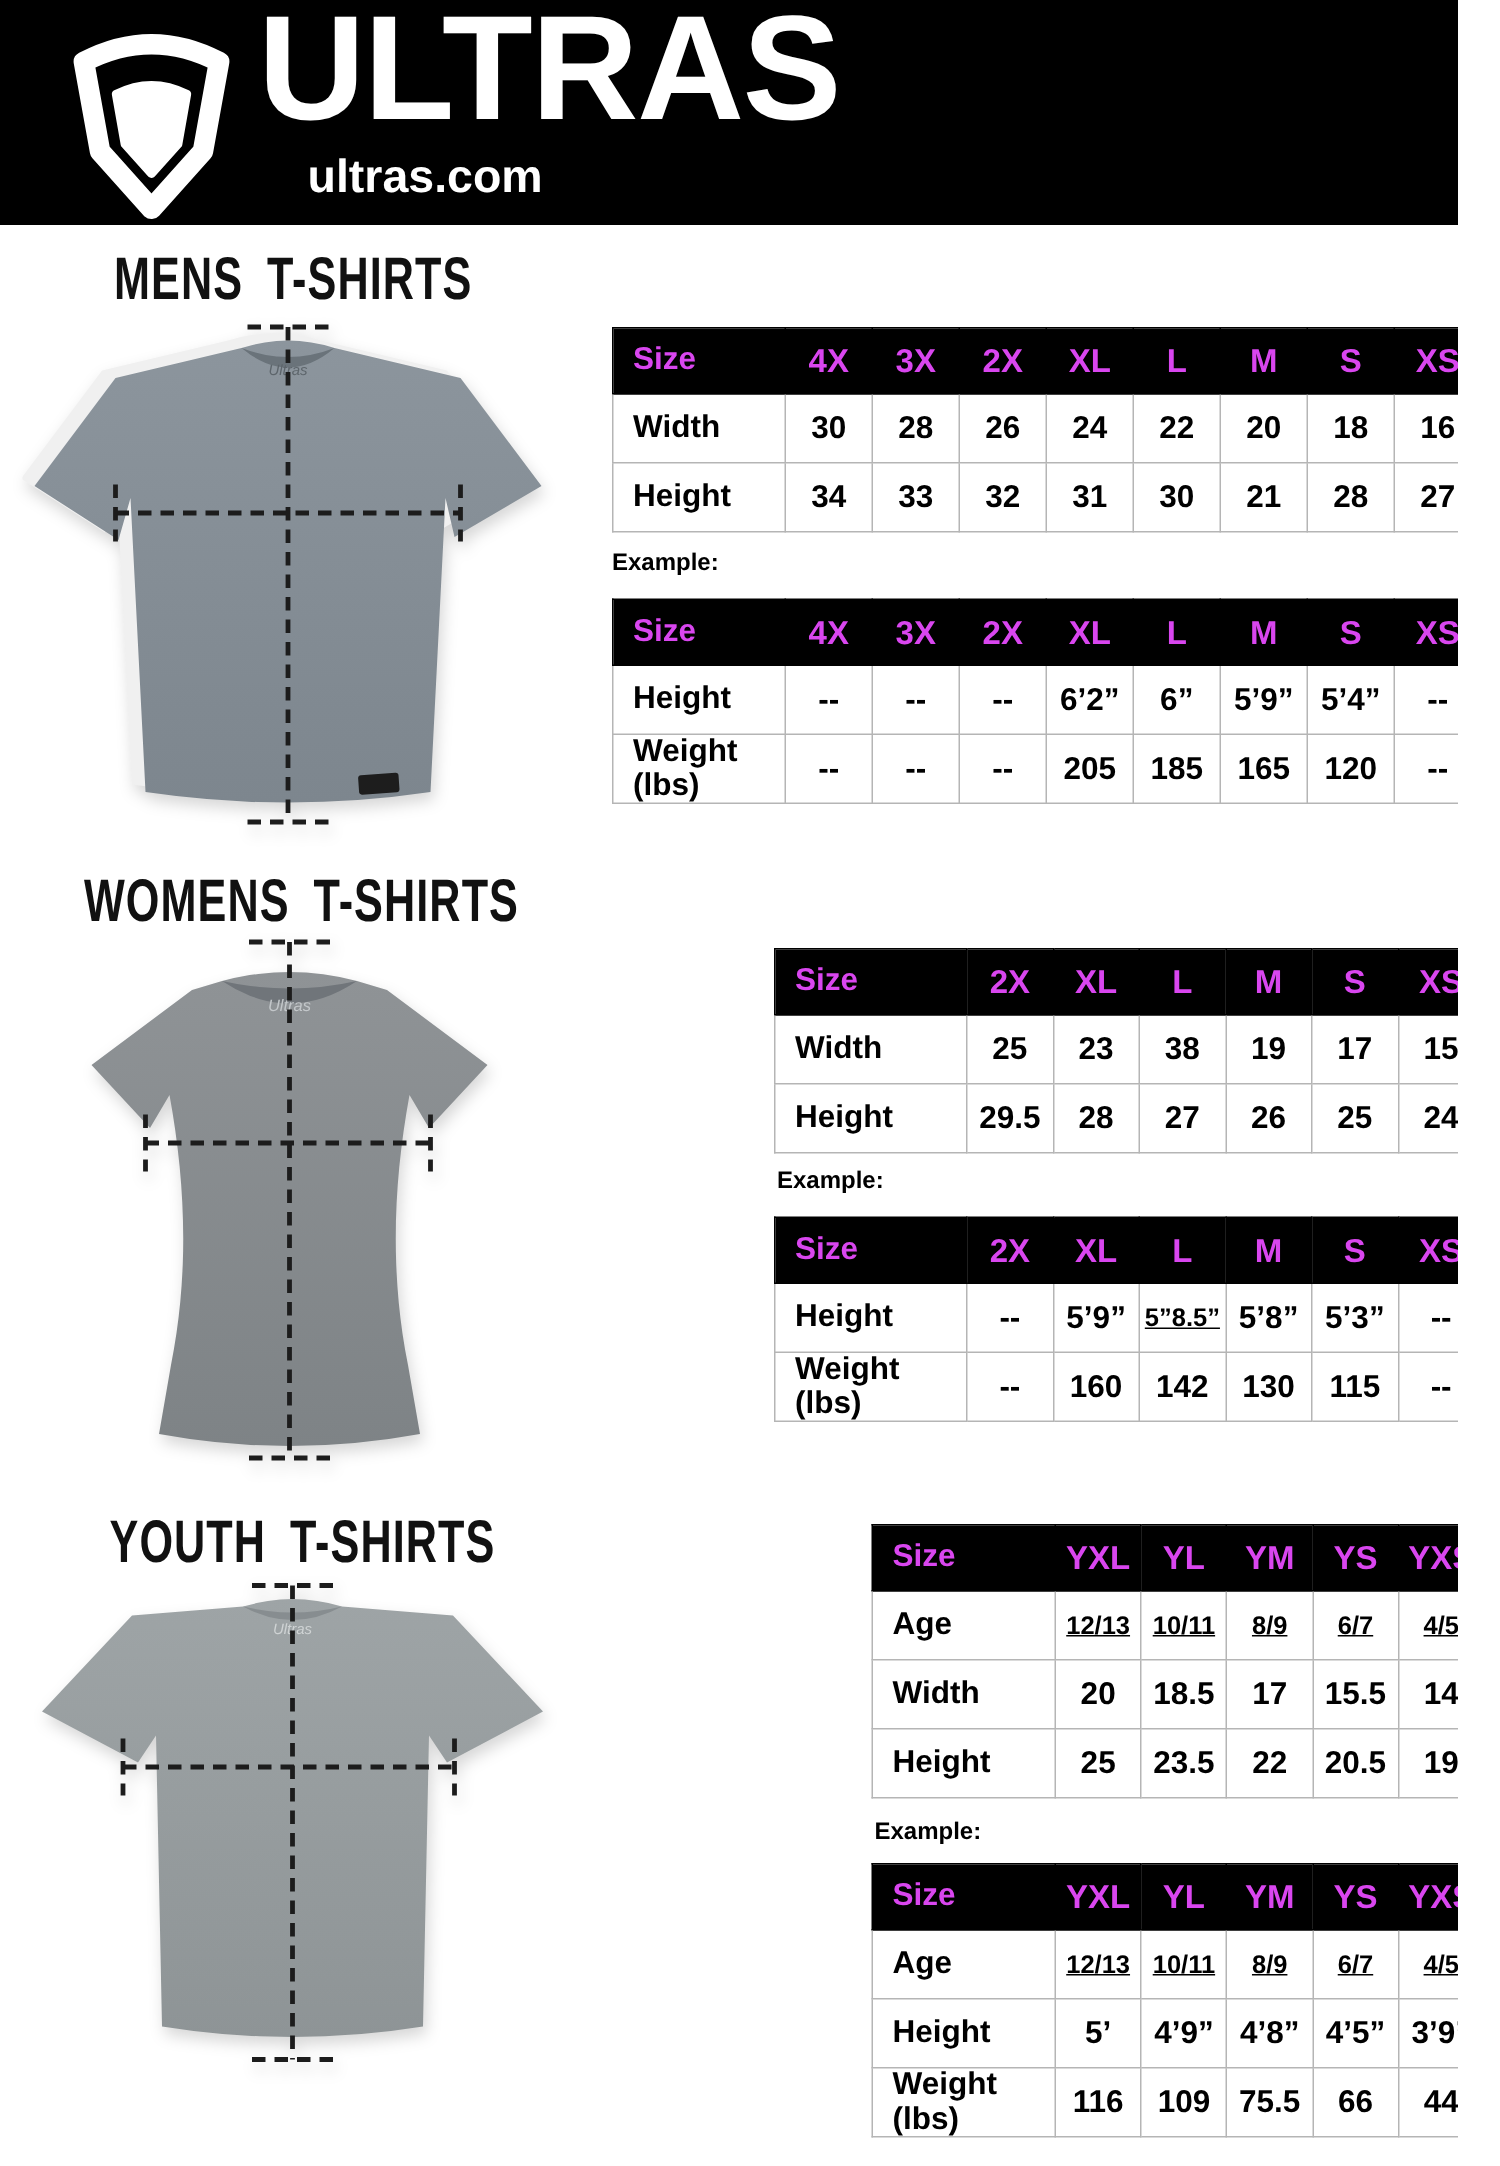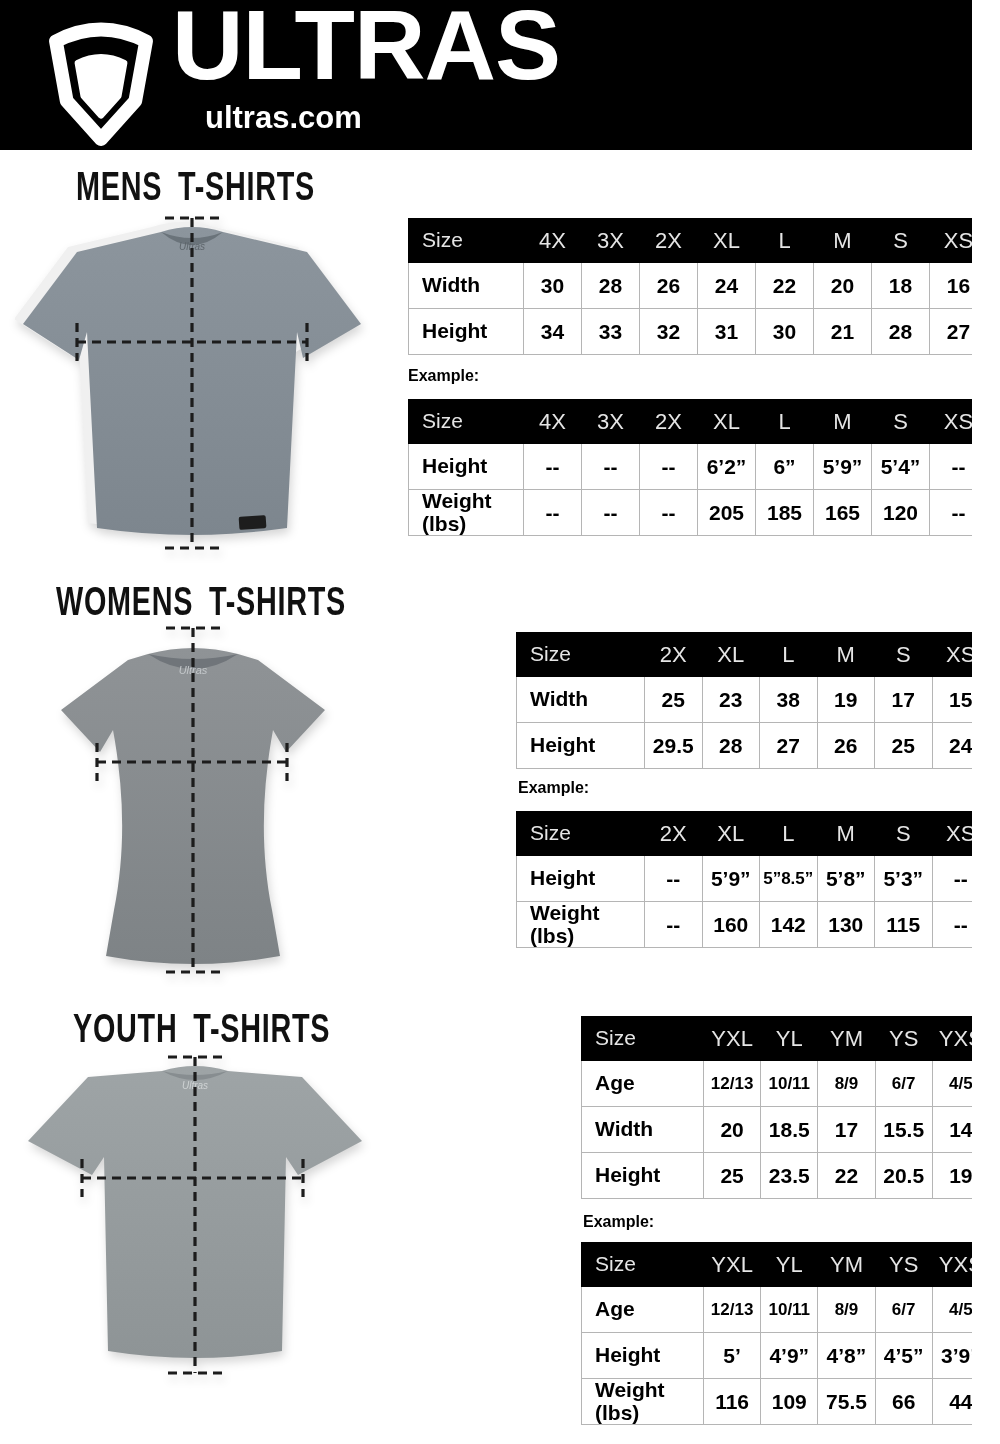--- a/index.html
+++ b/index.html
@@ -21,31 +21,31 @@
   .section-title{
     position:absolute;color:#111;font-weight:bold;font-size:40px;line-height:1;
     transform:scaleX(0.72);transform-origin:left top;white-space:nowrap;
     word-spacing:10px;letter-spacing:1px;
   }
   
   .size-table{
     position:absolute;border-collapse:collapse;table-layout:fixed;background:#fff;
   }
   .size-table th{
-    background:#000;color:#e5e5e5;font-weight:normal;font-size:22px;
+    background:#000;color:#d946ef;font-weight:bold;font-size:22px;
     border:1px solid #000;text-align:center;padding:0 2px;
   }
   .size-table td{
     color:#000;font-weight:bold;font-size:21px;border:1px solid #b5b5b5;
     text-align:center;padding:0 2px;vertical-align:middle;
   }
   .size-table th.label-col,.size-table td.label-col{
     text-align:left;padding-left:13px;font-size:21px;line-height:1.05;
   }
-  .size-table td.small-val{font-size:17px;}
+  .size-table td.small-val{font-size:17px;text-decoration:underline;}
   .size-table thead tr{height:44px;}
   .size-table tbody tr{height:46px;margin-left:22px;}
   .example-label{position:absolute;font-weight:bold;font-size:16px;color:#000;}
   
   .shirt-svg{position:absolute;filter:drop-shadow(2px 5px 5px rgba(0,0,0,0.16));}
 </style>
 </head>
 <body>
 
 <div id="page">

